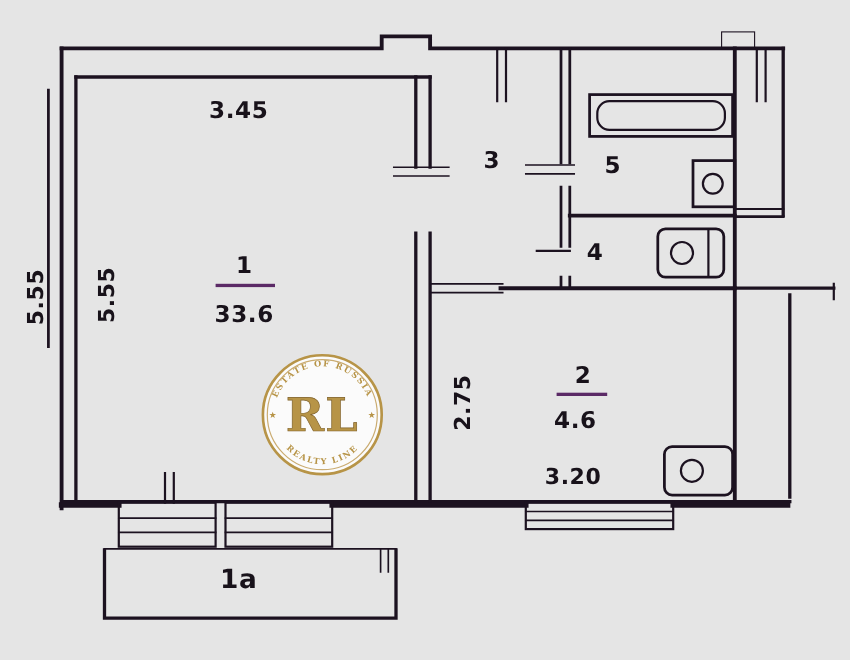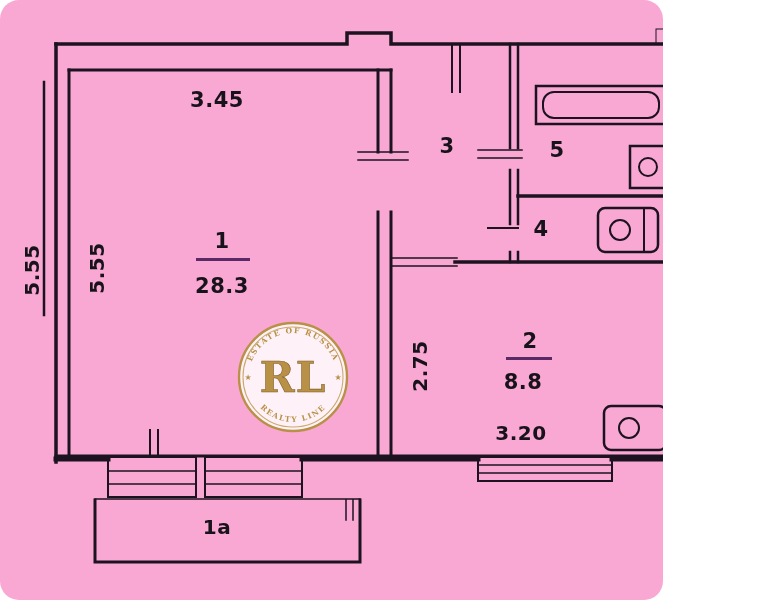--- a/index.html
+++ b/index.html
@@ -1,28 +1,28 @@
 <!DOCTYPE html>
 <html><head>
 <meta charset="utf-8">
 <style>
   html,body{margin:0;padding:0;background:#ffffff;}
-  .plan{position:relative;width:663px;height:600px;background:#f9a8d4;overflow:hidden;
-        font-family:"DejaVu Sans",sans-serif;border-radius:19px;}
+  .plan{position:relative;width:773px;height:600px;background:#e5e5e5;overflow:hidden;
+        font-family:"DejaVu Sans",sans-serif;}
   svg.linework{position:absolute;left:0;top:0;}
   svg.linework line, svg.linework path, svg.linework rect, svg.linework circle{
       stroke:#1c1220;fill:none;stroke-linecap:square;}
   .w15{stroke-width:1.5}.w2{stroke-width:2}.w25{stroke-width:2.5}
   .w3{stroke-width:3}.w35{stroke-width:3.5}.w5{stroke-width:5}
   .fillblk{fill:#1c1220;stroke:none;}
   .lbl{position:absolute;transform:translate(-50%,-50%);font-size:21px;font-weight:700;
        color:#18121a;letter-spacing:.5px;white-space:nowrap;}
   .lbl.rot{transform:translate(-50%,-50%) rotate(-90deg);}
   .lbl.small{font-size:20px;}
-  .lbl.big{font-size:20px;}
+  .lbl.big{font-size:24px;}
   .uline{position:absolute;height:3px;background:#5b2a66;}
   svg.stamp{position:absolute;left:233px;top:317px;opacity:.95;}
   .stamp-arc{font-family:"DejaVu Serif",serif;font-size:7.5px;font-weight:700;
              letter-spacing:1.5px;fill:#b5903f;}
   .stamp-initials{font-family:"DejaVu Serif",serif;font-size:42px;font-weight:700;
                   fill:#b5903f;stroke:#7a5a20;stroke-width:.6px;letter-spacing:1px;}
   .stamp-star{font-size:8px;fill:#b5903f;}
 </style>
 </head>
 <body>
@@ -79,29 +79,29 @@
     <rect class="w25" x="604" y="406" width="62" height="44" rx="7"></rect>
     <circle class="w2" cx="629" cy="428" r="10"></circle>
   </svg>
 
   <div class="lbl" style="left:217px;top:100px">3.45</div>
   <div class="lbl rot small" style="left:97px;top:268px">5.55</div>
   <div class="lbl rot small" style="left:32px;top:270px">5.55</div>
 
   <div class="lbl" style="left:222px;top:241px">1</div>
   <div class="uline" style="left:196px;top:258px;width:54px"></div>
-  <div class="lbl" style="left:222px;top:286px">28.3</div>
+  <div class="lbl" style="left:222px;top:286px">33.6</div>
 
   <div class="lbl" style="left:447px;top:146px">3</div>
   <div class="lbl" style="left:557px;top:150px">5</div>
   <div class="lbl" style="left:541px;top:229px">4</div>
 
   <div class="lbl" style="left:530px;top:341px">2</div>
   <div class="uline" style="left:506px;top:357px;width:46px"></div>
-  <div class="lbl" style="left:523px;top:382px">8.8</div>
+  <div class="lbl" style="left:523px;top:382px">4.6</div>
   <div class="lbl rot small" style="left:420px;top:366px">2.75</div>
   <div class="lbl small" style="left:521px;top:433px">3.20</div>
 
   <div class="lbl big" style="left:217px;top:527px">1a</div>
 
   <svg class="stamp" width="120" height="120" viewBox="-60 -60 120 120">
     <defs>
       <path id="arcTop" d="M -44 0 A 44 44 0 0 1 44 0"></path>
       <path id="arcBot" d="M -45 0 A 45 45 0 0 0 45 0"></path>
     </defs>

